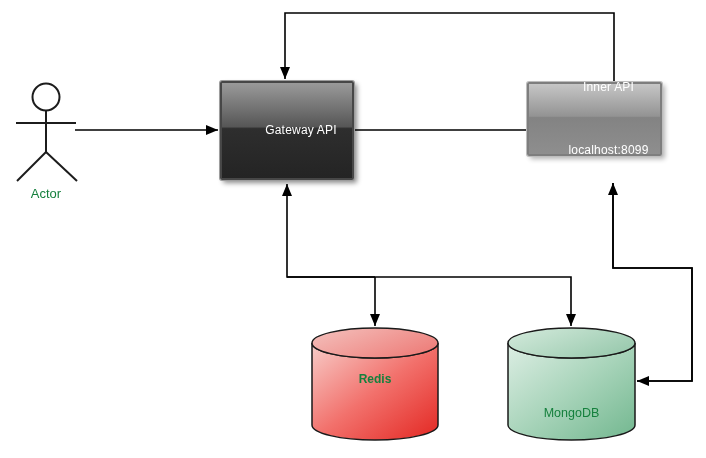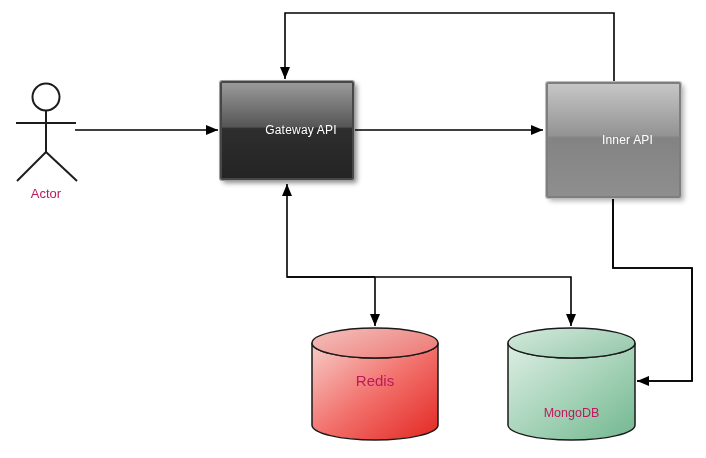--- a/index.html
+++ b/index.html
@@ -15,31 +15,31 @@
     letter-spacing:0.2px; border-radius:2px;
   }
   .api-box .box-title, .api-box .box-subtitle { width:100%;margin-left:28px; }
   .gateway-box {
     left:220px; top:81px; width:134px; height:99px;
     background:linear-gradient(180deg,#9a9a9a 0%,#565656 46%,#2e2e2e 48%,#242424 100%);
     border:2px solid #474747;
     box-shadow:0 0 0 1px #9d9d9d, 3px 3px 5px rgba(0,0,0,0.45);
   }
   .inner-box {
-    left:546px; top:82px; width:135px; height:116px;
+    left:527px; top:82px; width:135px; height:74px;
     background:linear-gradient(180deg,#c6c6c6 0%,#939393 46%,#838383 48%,#8e8e8e 100%);
     border:2px solid #7e7e7e;
     box-shadow:0 0 0 1px #bdbdbd, 3px 3px 5px rgba(0,0,0,0.3);
     gap:48px;
   }
   .shape-label {
-    position:absolute; z-index:3; color:#be185d; text-align:center; font-size:13px;
+    position:absolute; z-index:3; color:#15803d; text-align:center; font-size:13px;
   }
   .actor-label   { left:14px;  top:186px; width:64px; }
-  .redis-label   { left:340px; top:372px; width:70px; font-size:15px; }
+  .redis-label   { left:340px; top:372px; width:70px; font-size:12px;font-weight:bold; }
   .mongodb-label { left:532px; top:372px; width:79px; font-size:12.5px;margin-top:34px; }
 </style>
 </head>
 <body>
 
 <div class="canvas">
 
   <svg class="vector-layer" width="706" height="458" viewBox="0 0 706 458">
     <defs>
       <marker id="arr" markerUnits="userSpaceOnUse" markerWidth="13" markerHeight="11" refX="12" refY="5" orient="auto">
@@ -94,19 +94,20 @@
       <path d="M613,183 L613,268 L692,268 L692,381 L637,381" marker-end="url(#arr)"></path>
     </g>
   </svg>
 
   <div class="api-box gateway-box">
     <div class="box-title">Gateway API</div>
   </div>
 
   <div class="api-box inner-box">
     <div class="box-title">Inner API</div>
+    <div class="box-subtitle">localhost:8099</div>
   </div>
 
   <div class="shape-label actor-label">Actor</div>
   <div class="shape-label redis-label">Redis</div>
   <div class="shape-label mongodb-label">MongoDB</div>
 
 </div>
 
 </body></html>

